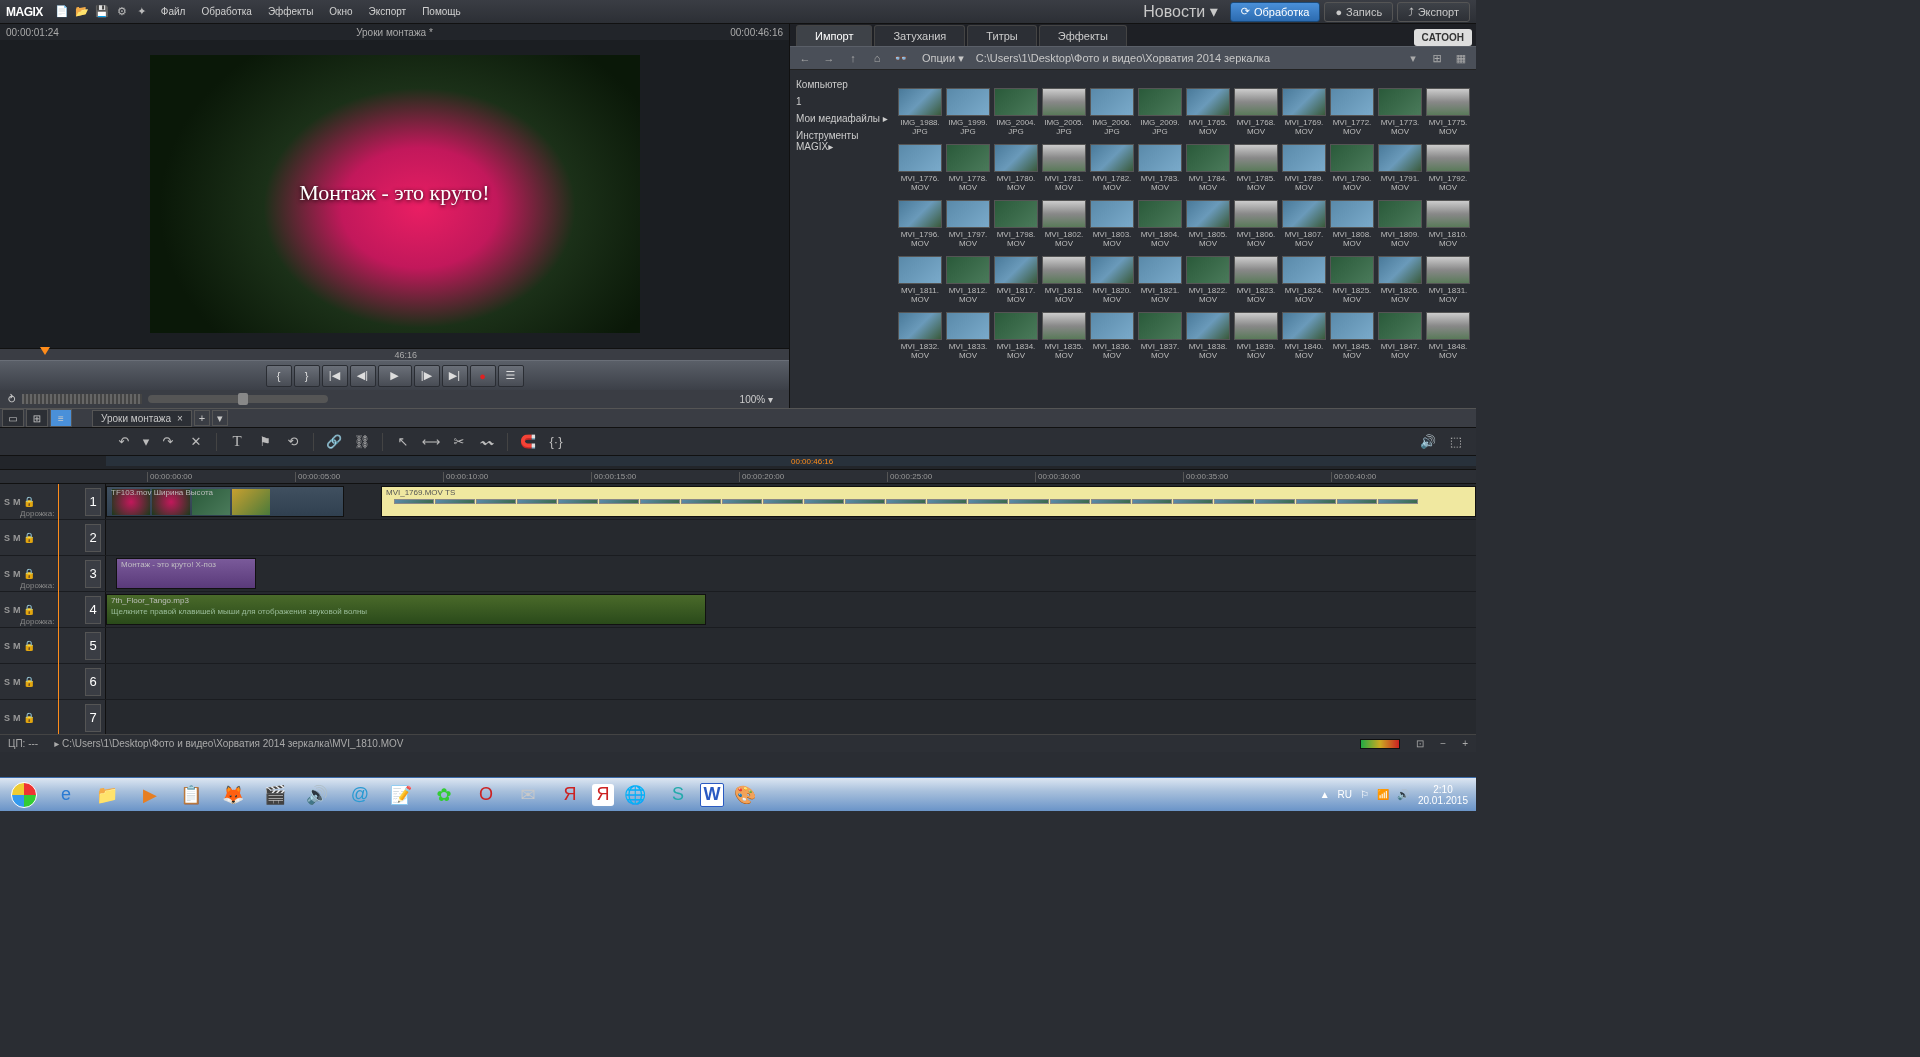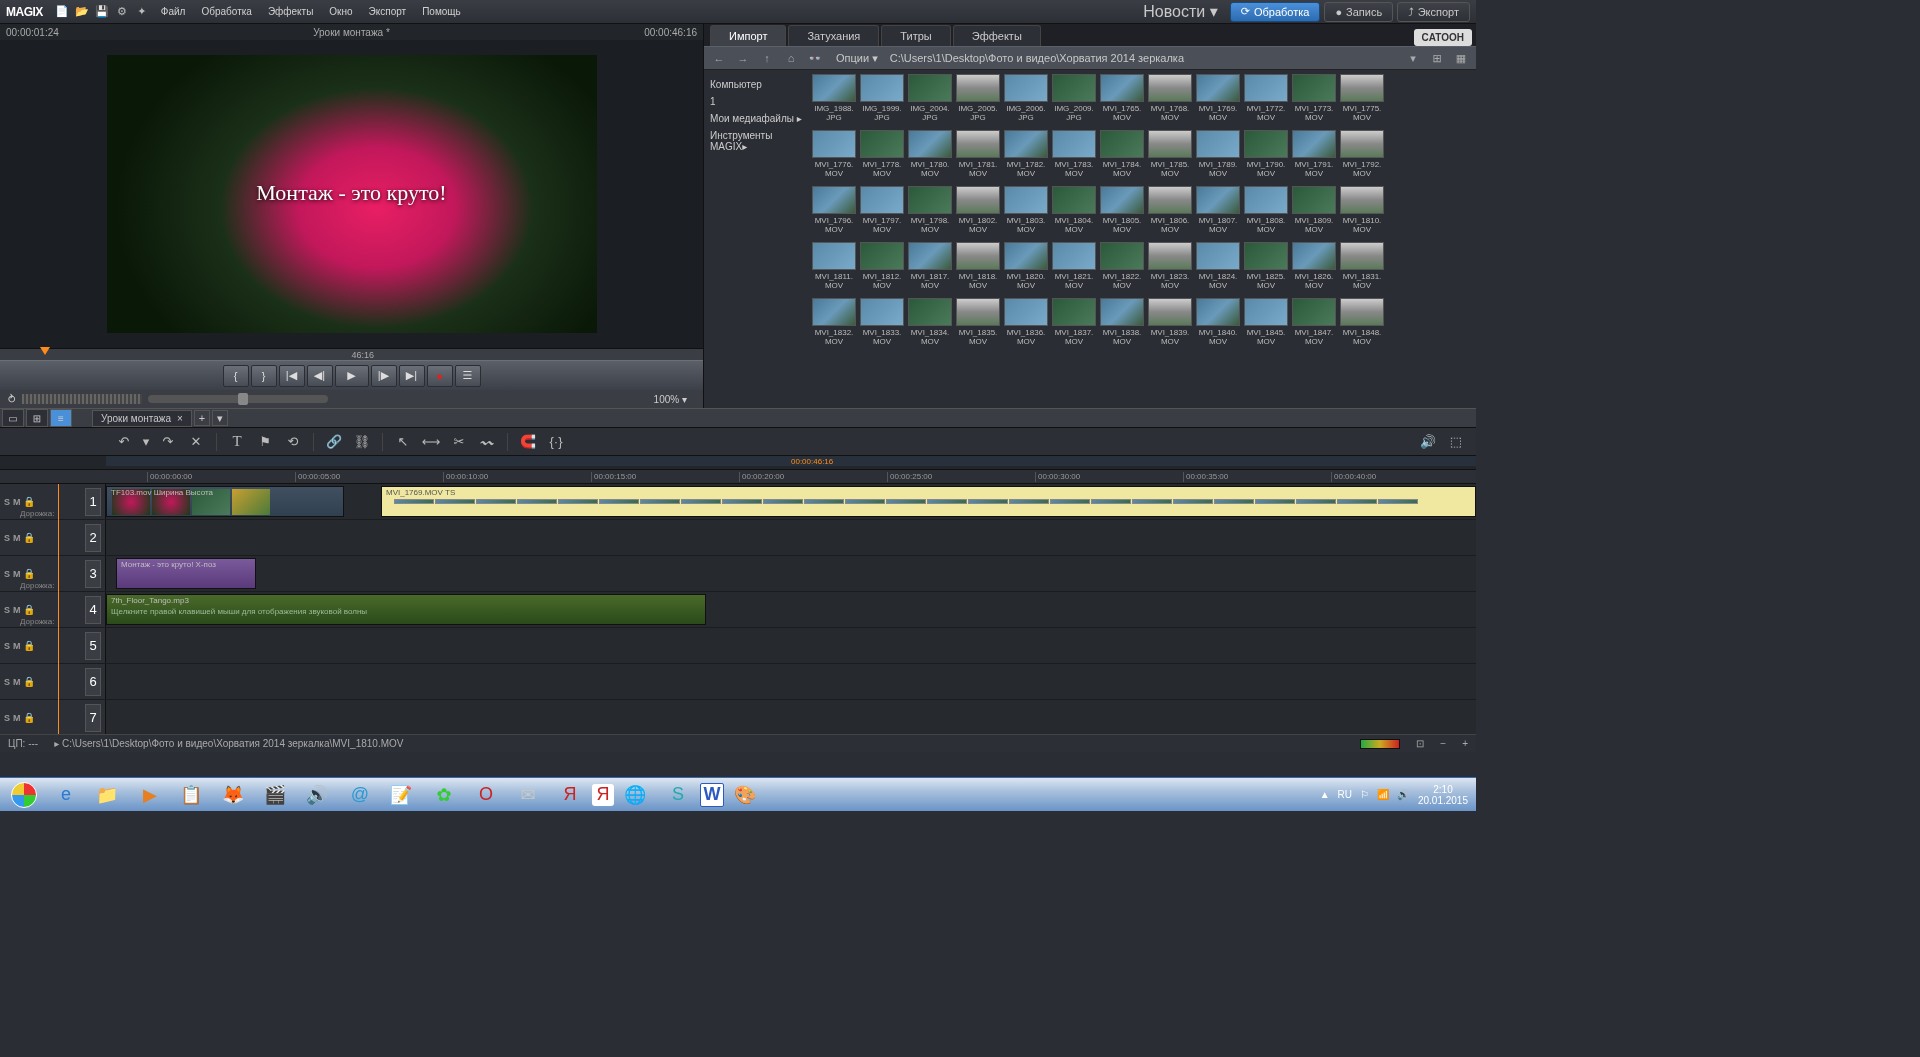--- a/index.html
+++ b/index.html
@@ -10,21 +10,21 @@
 .logo { font-weight: bold; color: #fff; font-size: 12px; margin-right: 10px; letter-spacing: -0.5px; }
 .menubar .mbtn { width: 18px; height: 18px; display: inline-flex; align-items: center; justify-content: center; margin-right: 2px; color: #bbb; cursor: pointer; }
 .menubar .mitem { padding: 0 8px; color: #d0d0d0; cursor: pointer; font-size: 10px; }
 .menubar .spacer { flex: 1; }
 .menubar .rbtn { height: 20px; padding: 0 10px; display: inline-flex; align-items: center; gap: 4px; border-radius: 3px; margin-left: 4px; font-size: 11px; cursor: pointer; border: 1px solid #555; background: linear-gradient(#3e4248,#2d3036); }
 .menubar .rbtn.active { background: linear-gradient(#4a90d9,#2c6bb0); border-color: #1a4a7a; color: #fff; }
 .menubar .news { padding: 0 8px; font-size: 16px; }
 
 
 .main { display: flex; height: 384px; }
-.left-pane { width: 704px; background: #22252a; border-right: 1px solid #111; display: flex; flex-direction: column; }
+.left-pane { width: 790px; background: #22252a; border-right: 1px solid #111; display: flex; flex-direction: column; }
 
 
 .preview-header { height: 16px; display: flex; align-items: center; padding: 0 6px; font-size: 10px; color: #aaa; }
 .preview-header .ptitle { flex: 1; text-align: center; }
 .preview-wrap { flex: 1; display: flex; align-items: center; justify-content: center; background: #1b1e22; position: relative; }
 .preview-img { width: 490px; height: 278px; background: radial-gradient(ellipse 260px 200px at 55% 55%, #e91e63 0%, #c2185b 30%, #1b3018 60%, #0a1808 100%); position: relative; display: flex; align-items: center; justify-content: center; }
 .preview-text { color: #fff; font-size: 22px; font-family: Georgia, serif; text-shadow: 0 1px 4px #000; position: absolute; top: 45%; }
 .preview-ruler { height: 12px; background: #3a3d44; border-top: 1px solid #111; position: relative; }
 .preview-ruler .marker { position: absolute; left: 40px; top: -2px; width: 0; height: 0; border-left: 5px solid transparent; border-right: 5px solid transparent; border-top: 8px solid #ff8c1a; }
 .preview-ruler .rlabel { position: absolute; left: 50%; font-size: 9px; color: #aaa; top: 1px; }
@@ -42,21 +42,21 @@
 .tab { padding: 4px 18px 4px; background: #2c2f35; border: 1px solid #444; border-bottom: none; font-size: 11px; color: #ccc; cursor: pointer; border-radius: 3px 3px 0 0; }
 .tab.active { background: #3e4248; color: #fff; }
 .tabs .catoon { margin-left: auto; font-size: 10px; font-weight: bold; padding: 3px 8px; background: #ddd; color: #333; border-radius: 3px; margin-right: 4px; }
 .path-bar { height: 24px; background: #4a4f58; border-top: 1px solid #5a5f68; border-bottom: 1px solid #222; display: flex; align-items: center; gap: 6px; padding: 0 6px; font-size: 11px; }
 .path-bar .navbtn { width: 18px; height: 18px; color: #aaa; display: inline-flex; align-items: center; justify-content: center; cursor: pointer; }
 .path-bar .options { padding: 0 6px; }
 .path-bar .path { flex: 1; }
 .media-body { flex: 1; display: flex; overflow: hidden; }
 .media-tree { width: 104px; padding: 6px 4px; font-size: 10px; color: #ccc; }
 .media-tree div { padding: 3px 2px; cursor: pointer; }
-.media-grid { flex: 1; overflow-y: auto; padding: 4px; }
+.media-grid { flex: 1; overflow-y: auto; padding: 4px; margin-top: 14px; }
 .grid-row { display: flex; gap: 4px; margin-bottom: 2px; }
 .thumb-cell { width: 44px; display: flex; flex-direction: column; align-items: center; cursor: pointer; margin-bottom: 6px; }
 .thumb-img { width: 44px; height: 28px; background: linear-gradient(135deg,#4a7a9a 0%,#6a9aba 50%,#3a5a3a 100%); border: 1px solid #555; }
 .thumb-img.green { background: linear-gradient(135deg,#2a5a3a,#4a7a5a); }
 .thumb-img.water { background: linear-gradient(135deg,#5a8aaa,#7aaaca); }
 .thumb-img.falls { background: linear-gradient(#ccc,#888,#5a7a5a); }
 .thumb-label { font-size: 8px; color: #bbb; text-align: center; line-height: 9px; margin-top: 2px; word-break: break-all; height: 18px; overflow: hidden; }
 
 
 .tl-tabs { height: 20px; background: #3a3d44; display: flex; align-items: center; border-top: 1px solid #555; border-bottom: 1px solid #111; }

